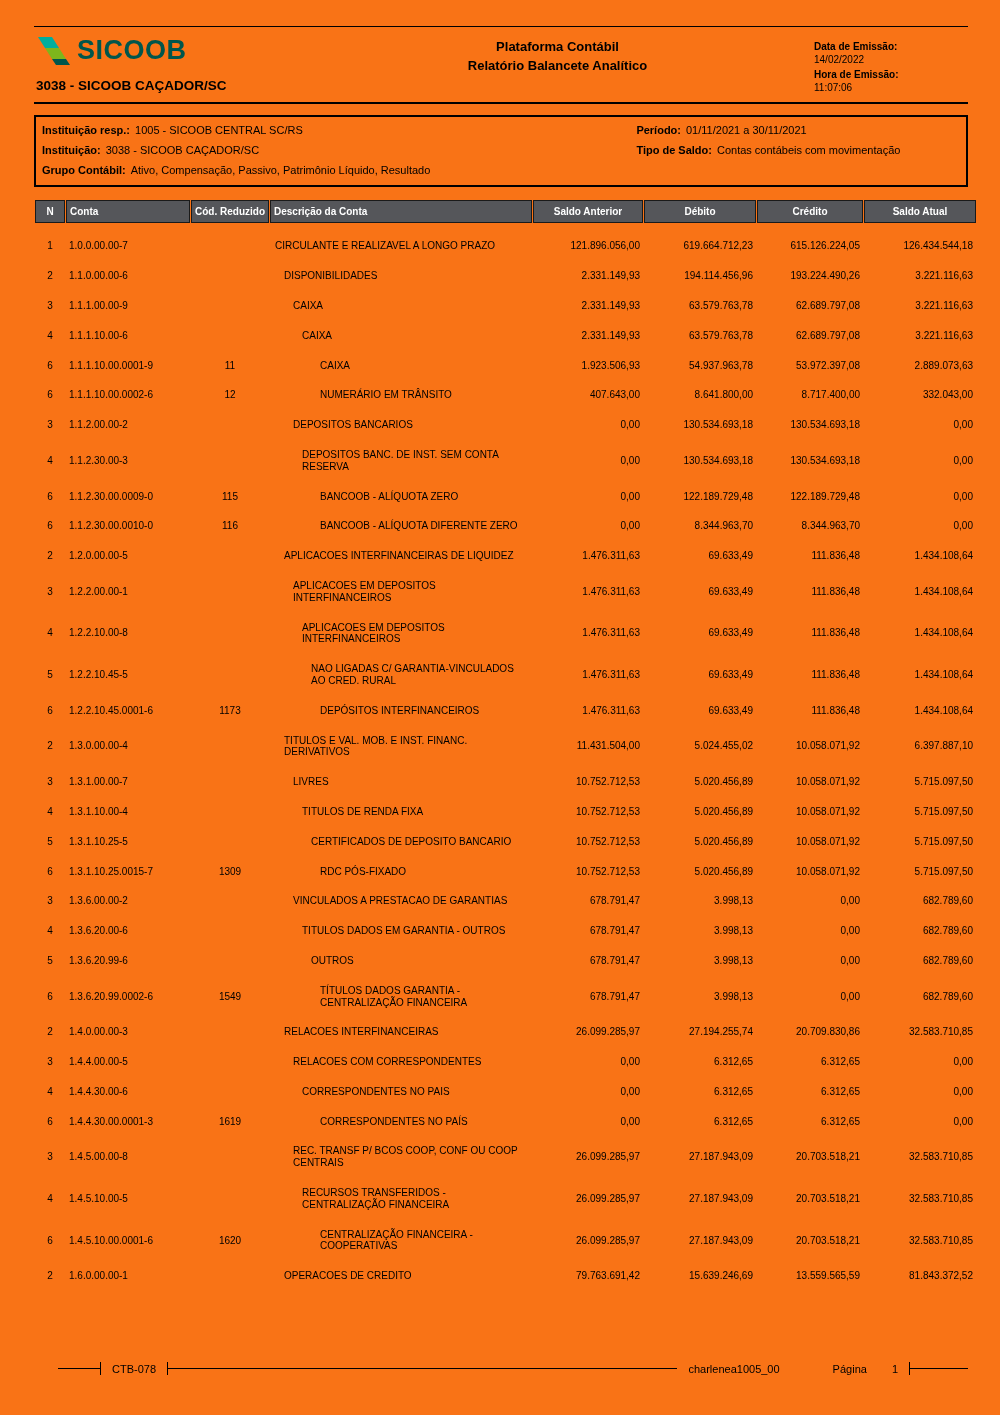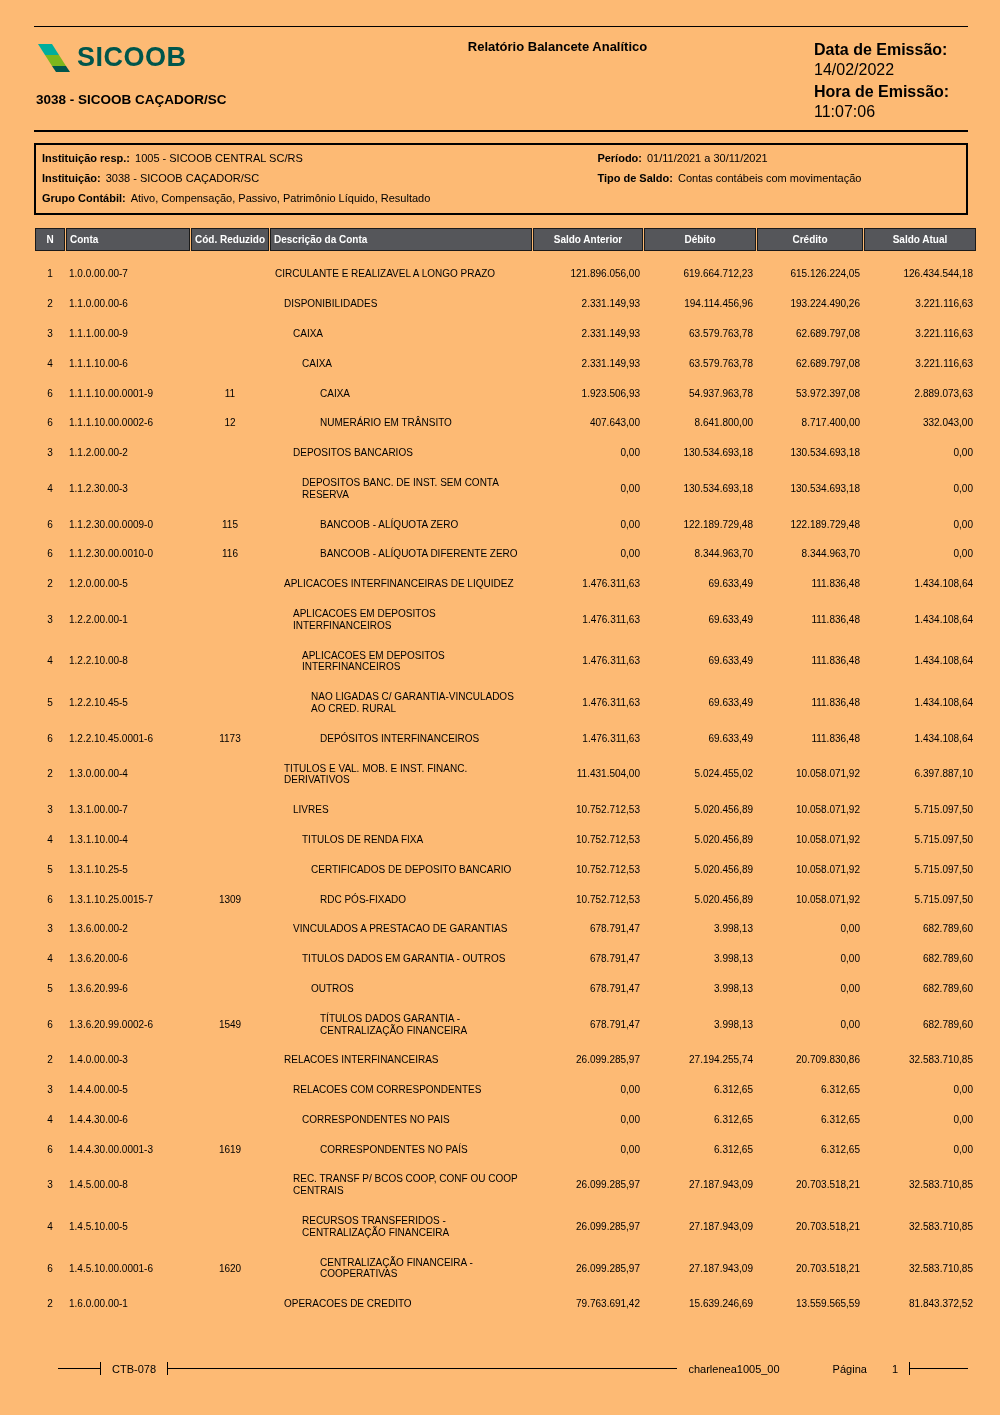--- a/index.html
+++ b/index.html
@@ -1,44 +1,44 @@
 <!DOCTYPE html>
 <html><head>
 <meta charset="utf-8">
 <style>
   html, body { margin:0; padding:0; background:#ffffff; }
   .page {
-    width:1000px; height:1415px; background:#fdba74; position:relative;
+    width:1000px; height:1415px; background:#f97316; position:relative;
     font-family:"Liberation Sans", sans-serif; color:#000; overflow:hidden;
     margin:0 auto;
   }
   .content { padding:26px 32px 0 34px; }
 
   
   .report-header {
     display:grid;
     grid-template-columns:265px 1fr 152px;
     grid-template-rows:auto auto;
     border-top:1px solid #000;
     border-bottom:2px solid #000;
     padding:8px 2px 9px 2px;
     column-gap:8px;
   }
   .logo { display:flex; align-items:center; gap:5px; grid-column:1; grid-row:1; }
   .logo-text { font-size:27px; font-weight:bold; color:#00564C; letter-spacing:.5px; }
   .header-center { grid-column:2; grid-row:1 / span 2; text-align:center; padding-top:4px; }
   .title-line { font-size:13px; font-weight:bold; margin-bottom:4px; }
-  .header-right { grid-column:3; grid-row:1 / span 2; font-size:16px; padding-top:2px; }
+  .header-right { grid-column:3; grid-row:1 / span 2; font-size:10px; padding-top:2px; }
   .em-label { font-weight:bold; margin-top:4px; }
   .em-value { margin-top:2px; }
   .institution { grid-column:1 / span 2; grid-row:2; font-size:13.5px; font-weight:bold; margin-top:12px; }
 
   
   .info-box { border:2px solid #000; margin-top:11px; padding:4px 6px 5px 6px; font-size:11px; }
-  .info-row { display:flex; line-height:1.8; }
+  .info-row { display:flex; line-height:1.8;gap:39px; }
   .info-left { width:60.5%; }
   .info-right { flex:1; }
   .info-full { width:100%; }
   .lbl { font-weight:bold; }
   .val { margin-left:5px; }
   .val-gap { margin-left:26px; }
 
   
   .balancete {
     width:100%; border-collapse:separate; border-spacing:1px 0;
@@ -84,20 +84,21 @@
       <div class="logo">
         <svg width="36" height="30" viewBox="0 0 34 30" aria-hidden="true">
           <polygon points="1,1 15,1 22,12 8,12" fill="#00AE9D"></polygon>
           <polygon points="8,12 22,12 29,23 15,23" fill="#7DB61C"></polygon>
           <polygon points="15,23 29,23 33,29 19,29" fill="#00564C"></polygon>
         </svg>
         <span class="logo-text">SICOOB</span>
       </div>
 
       <div class="header-center">
+        <div class="title-line">Plataforma Contábil</div>
         <div class="title-line">Relatório Balancete Analítico</div>
       </div>
 
       <div class="header-right">
         <div class="em-label">Data de Emissão:</div>
         <div class="em-value">14/02/2022</div>
         <div class="em-label">Hora de Emissão:</div>
         <div class="em-value">11:07:06</div>
       </div>
 

